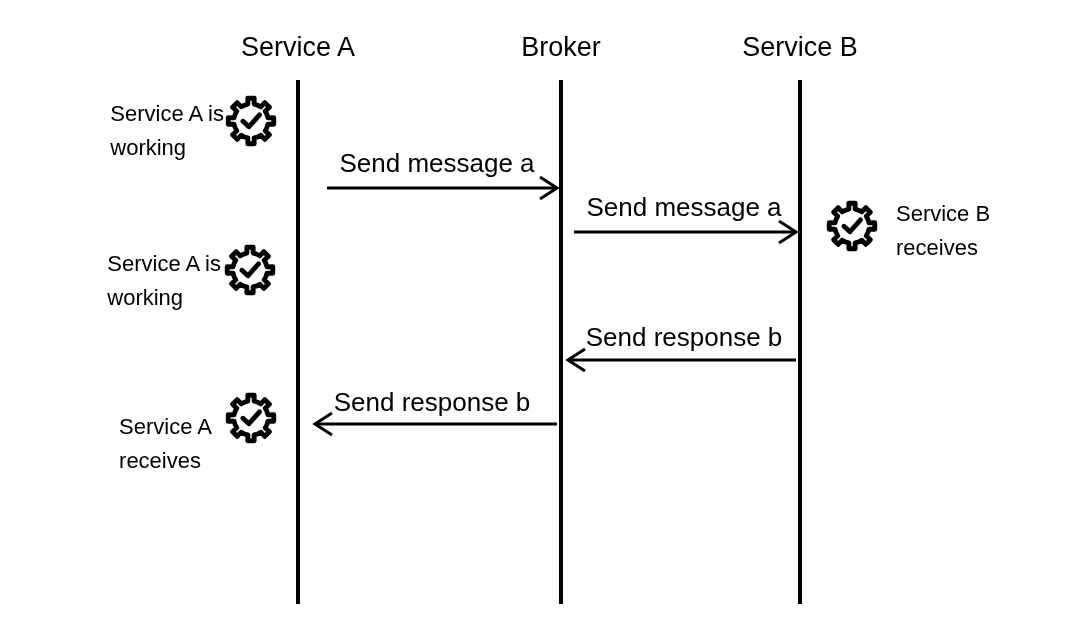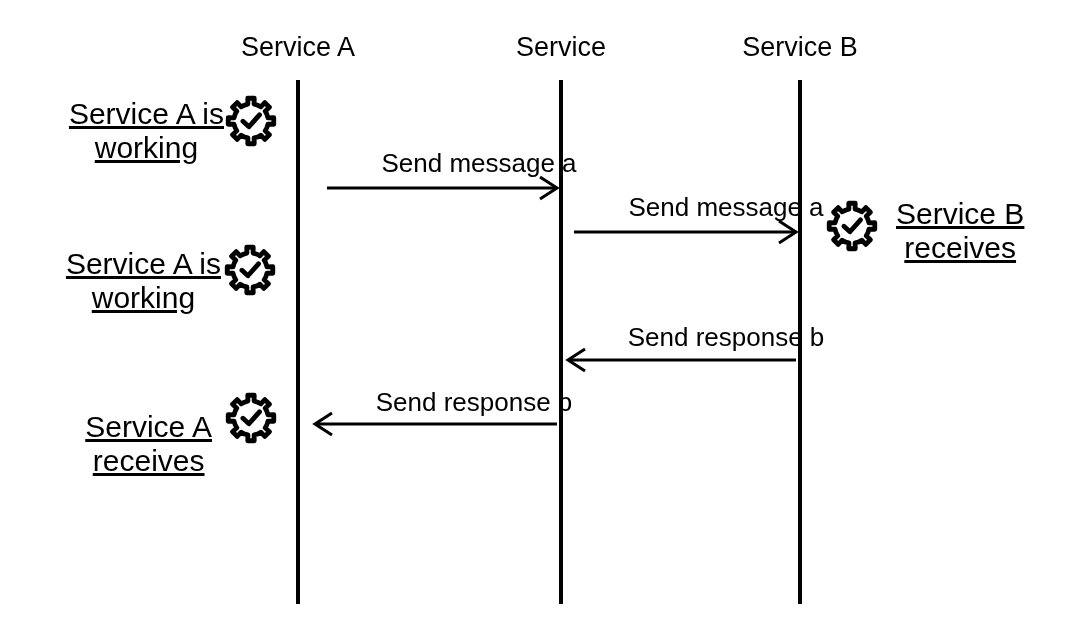--- a/index.html
+++ b/index.html
@@ -26,42 +26,39 @@
     position: absolute;
     font-size: 27px;
     line-height: 32px;
     text-align: center;
     white-space: nowrap;
     transform: translateX(-50%);
     color: #000;
   }
   .note {
     position: absolute;
-    font-size: 30px;
+    font-size: 22px;
     line-height: 34px;
-    text-align: center;
     color: #000;
-    text-decoration: underline;
   }
   .note-left {
     transform: translate(-100%, -50%);
   }
   .note-right {
     transform: translate(0, -50%);
   }
   .msg-label {
     position: absolute;
     font-size: 26px;
     line-height: 30px;
     white-space: nowrap;
     color: #000;
   }
   .msg-label.lbl-center {
     transform: translateX(-50%);
-    margin-left: 42px;
   }
 </style>
 </head>
 <body>
 
 <div id="diagram">
     <svg width="1080" height="633" viewBox="0 0 1080 633" style="position: absolute; left: 0px; top: 0px;">
       <line x1="286" y1="80" x2="286" y2="604" stroke="#000000" stroke-width="4"></line>
       <line x1="549" y1="80" x2="549" y2="604" stroke="#000000" stroke-width="4"></line>
       <line x1="788" y1="80" x2="788" y2="604" stroke="#000000" stroke-width="4"></line>
@@ -92,21 +89,21 @@
       <g>
         <path d="M 234.90 253.03 L 234.77 247.23 L 241.23 247.23 L 241.10 253.03 A 17.25 17.25 0 0 1 247.81 255.81 L 247.81 255.81 L 251.82 251.61 L 256.39 256.18 L 252.19 260.19 A 17.25 17.25 0 0 1 254.97 266.90 L 254.97 266.90 L 260.77 266.77 L 260.77 273.23 L 254.97 273.10 A 17.25 17.25 0 0 1 252.19 279.81 L 252.19 279.81 L 256.39 283.82 L 251.82 288.39 L 247.81 284.19 A 17.25 17.25 0 0 1 241.10 286.97 L 241.10 286.97 L 241.23 292.77 L 234.77 292.77 L 234.90 286.97 A 17.25 17.25 0 0 1 228.19 284.19 L 228.19 284.19 L 224.18 288.39 L 219.61 283.82 L 223.81 279.81 A 17.25 17.25 0 0 1 221.03 273.10 L 221.03 273.10 L 215.23 273.23 L 215.23 266.77 L 221.03 266.90 A 17.25 17.25 0 0 1 223.81 260.19 L 223.81 260.19 L 219.61 256.18 L 224.18 251.61 L 228.19 255.81 A 17.25 17.25 0 0 1 234.90 253.03 Z" fill="none" stroke="#000000" stroke-width="4.83" stroke-linejoin="round"></path>
         <path d="M 229.95 270.23 L 235.93 275.75 L 246.51 263.79" fill="none" stroke="#000000" stroke-width="4.83" stroke-linecap="round" stroke-linejoin="round"></path>
       </g>
       <g>
         <path d="M 235.90 401.03 L 235.77 395.23 L 242.23 395.23 L 242.10 401.03 A 17.25 17.25 0 0 1 248.81 403.81 L 248.81 403.81 L 252.82 399.61 L 257.39 404.18 L 253.19 408.19 A 17.25 17.25 0 0 1 255.97 414.90 L 255.97 414.90 L 261.77 414.77 L 261.77 421.23 L 255.97 421.10 A 17.25 17.25 0 0 1 253.19 427.81 L 253.19 427.81 L 257.39 431.82 L 252.82 436.39 L 248.81 432.19 A 17.25 17.25 0 0 1 242.10 434.97 L 242.10 434.97 L 242.23 440.77 L 235.77 440.77 L 235.90 434.97 A 17.25 17.25 0 0 1 229.19 432.19 L 229.19 432.19 L 225.18 436.39 L 220.61 431.82 L 224.81 427.81 A 17.25 17.25 0 0 1 222.03 421.10 L 222.03 421.10 L 216.23 421.23 L 216.23 414.77 L 222.03 414.90 A 17.25 17.25 0 0 1 224.81 408.19 L 224.81 408.19 L 220.61 404.18 L 225.18 399.61 L 229.19 403.81 A 17.25 17.25 0 0 1 235.90 401.03 Z" fill="none" stroke="#000000" stroke-width="4.83" stroke-linejoin="round"></path>
         <path d="M 230.95 418.23 L 236.93 423.75 L 247.51 411.79" fill="none" stroke="#000000" stroke-width="4.83" stroke-linecap="round" stroke-linejoin="round"></path>
       </g>
     </svg>
     <div class="lifeline-label" style="left: 286px; top: 31px;">Service A</div>
-    <div class="lifeline-label" style="left: 549px; top: 31px;">Service</div>
+    <div class="lifeline-label" style="left: 549px; top: 31px;">Broker</div>
     <div class="lifeline-label" style="left: 788px; top: 31px;">Service B</div>
     <div class="msg-label lbl-center" style="left: 425px; top: 148px;">Send message a</div>
     <div class="msg-label lbl-center" style="left: 672px; top: 192px;">Send message a</div>
     <div class="msg-label lbl-center" style="left: 672px; top: 322px;">Send response b</div>
     <div class="msg-label lbl-center" style="left: 420px; top: 387px;">Send response b</div>
     <div class="note note-left" style="left: 212px; top: 131px;">
       <div>Service A is</div>
       <div>working</div>
     </div>
     <div class="note note-right" style="left: 884px; top: 231px;">

